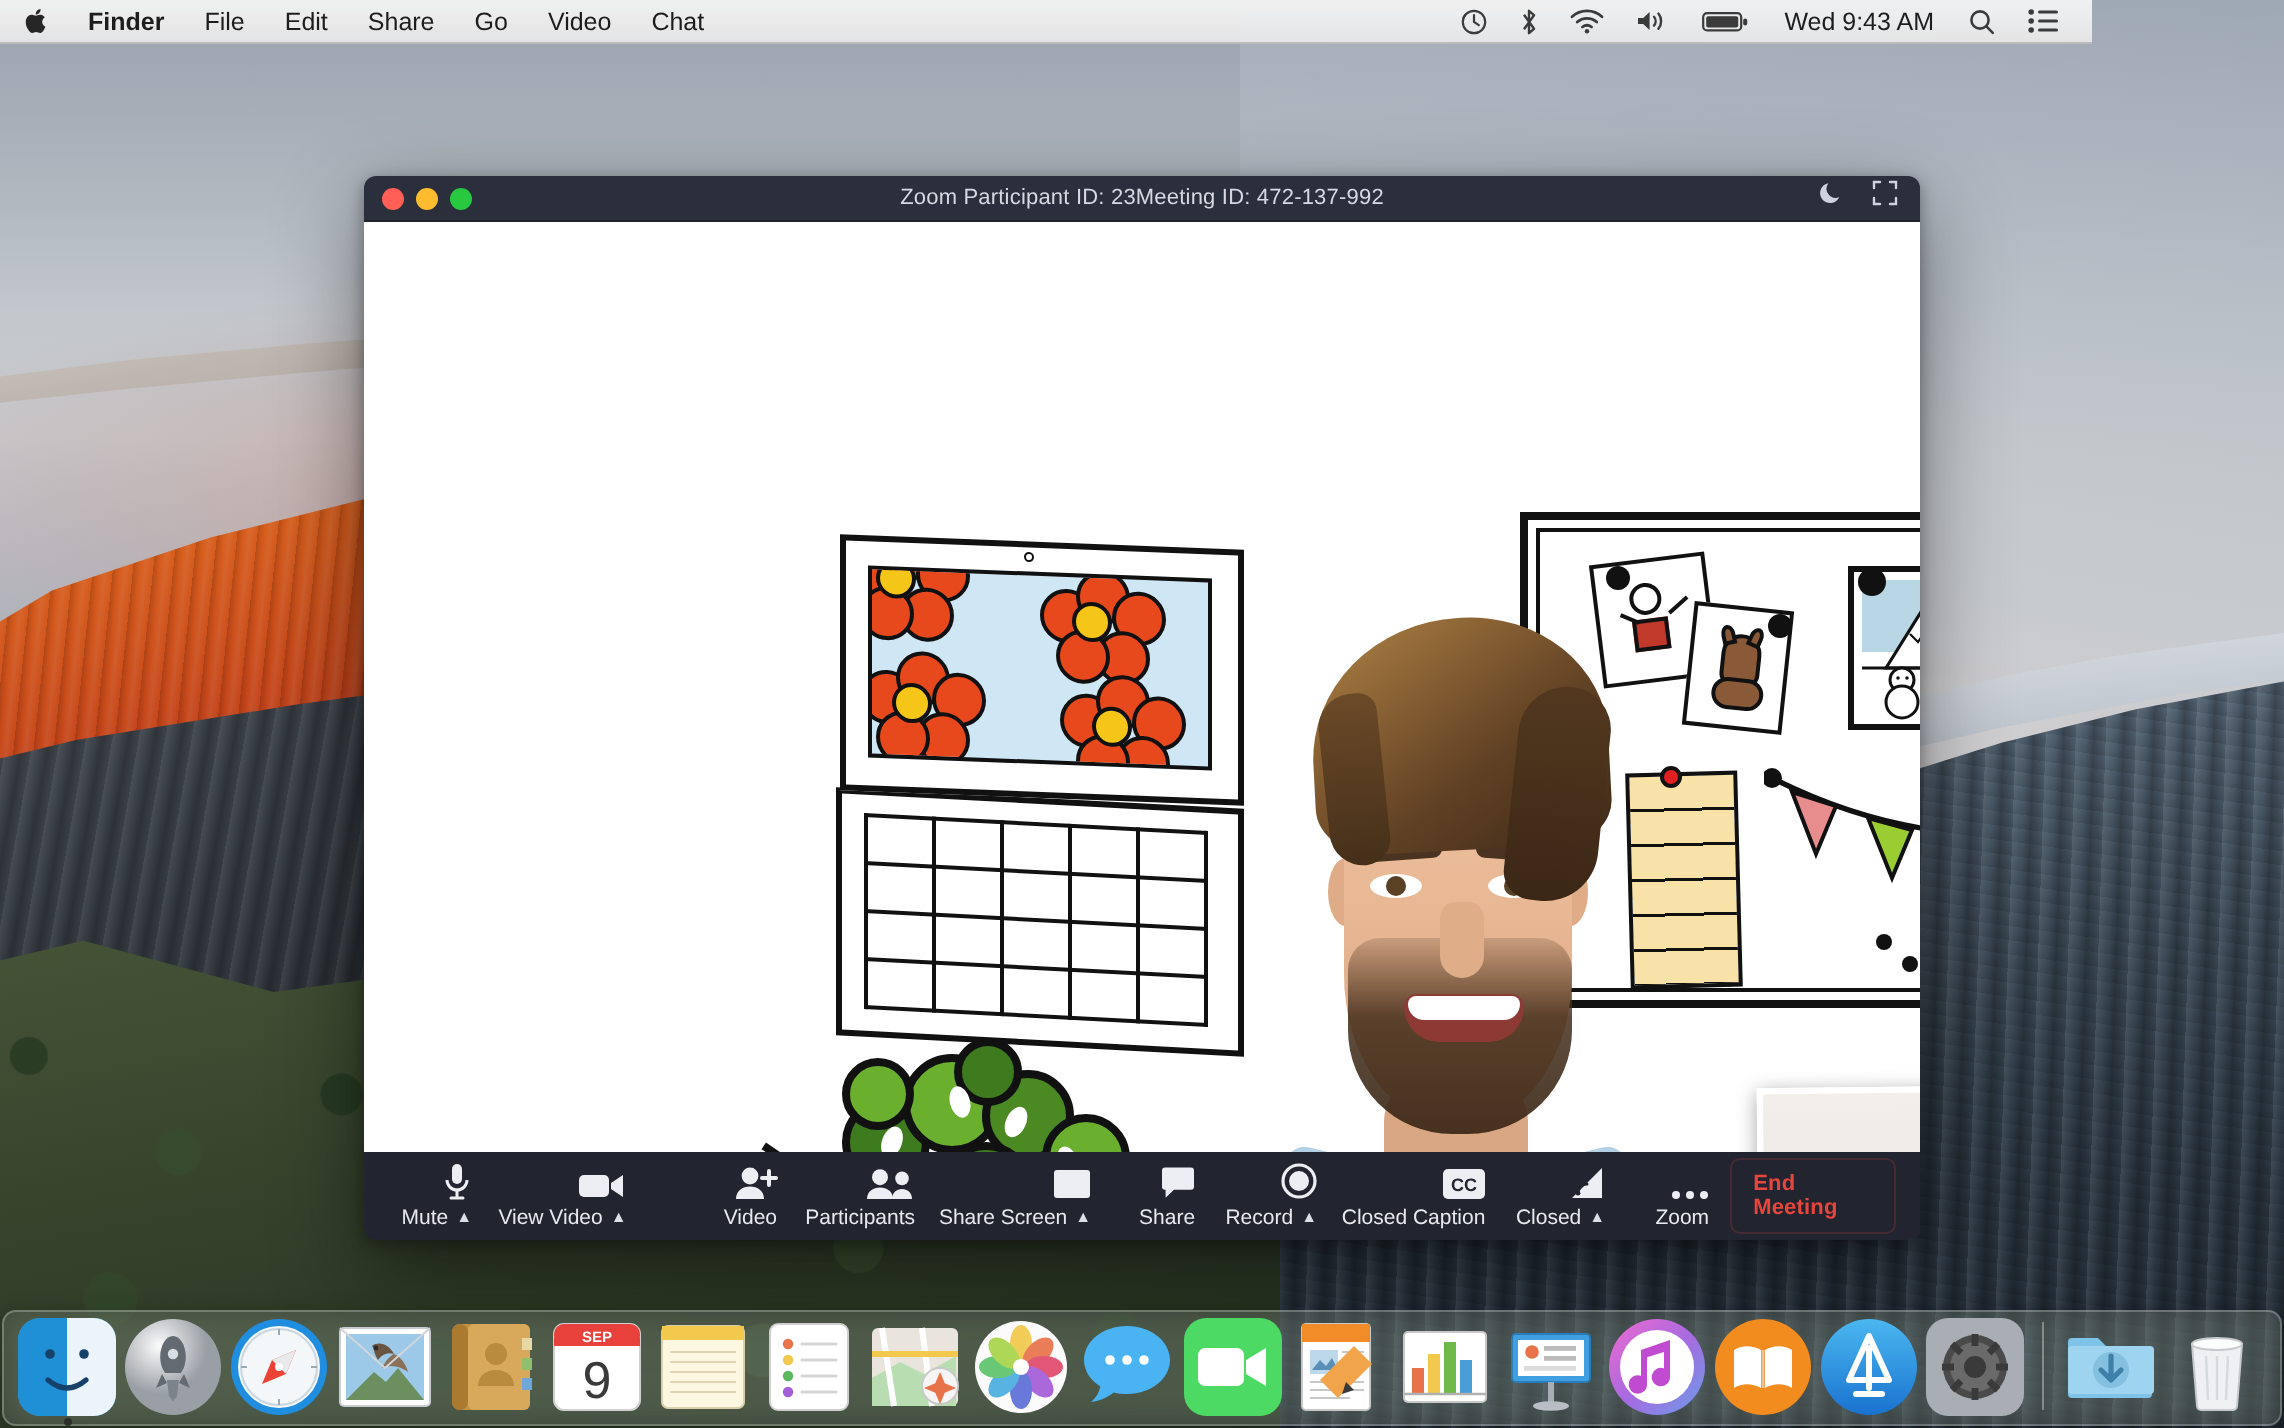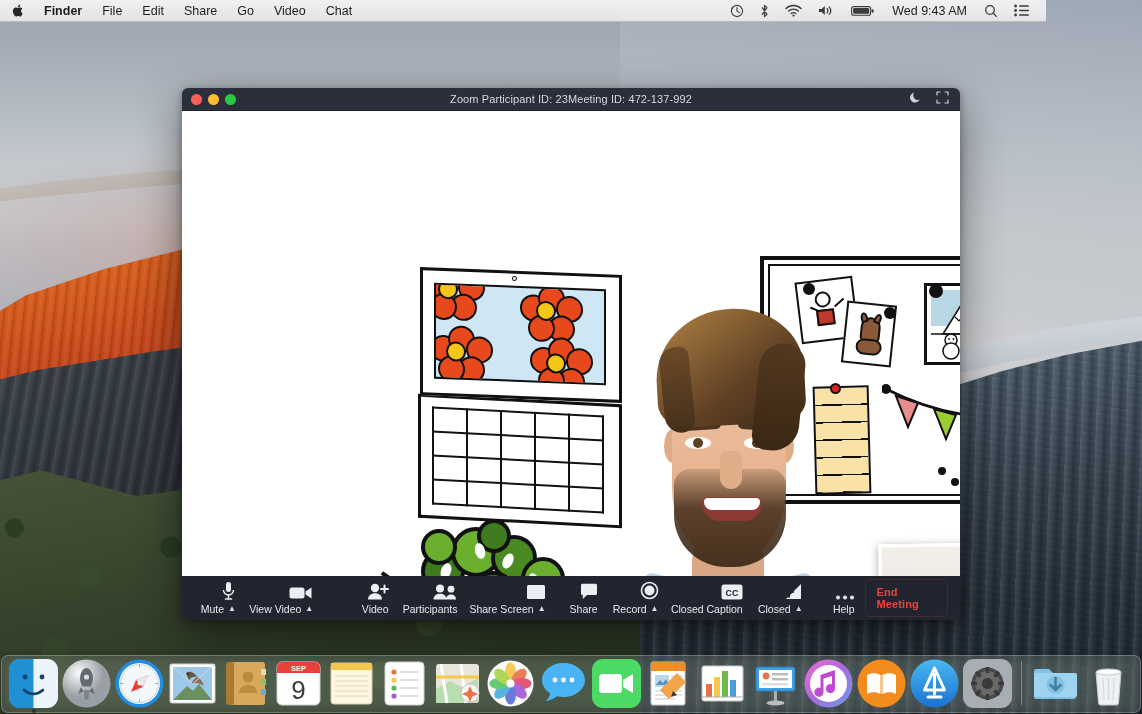--- a/index.html
+++ b/index.html
@@ -707,21 +707,21 @@
       <div class="tb-ico">
         <svg width="20" height="7" viewBox="0 0 20 7">
             <g fill="#eceef4">
               <circle cx="3" cy="4.5" r="2"></circle>
               <circle cx="10" cy="4.5" r="2"></circle>
               <circle cx="17" cy="4.5" r="2"></circle>
             </g>
           </svg>
       </div>
       <div class="tb-lbl">
-          <span>Help</span>
+          <span>Zoom</span>
         </div>
     </div>
 
     <div id="endmeeting">End Meeting</div>
   </div>
 
 </div>
 
 <div id="dock">
 

